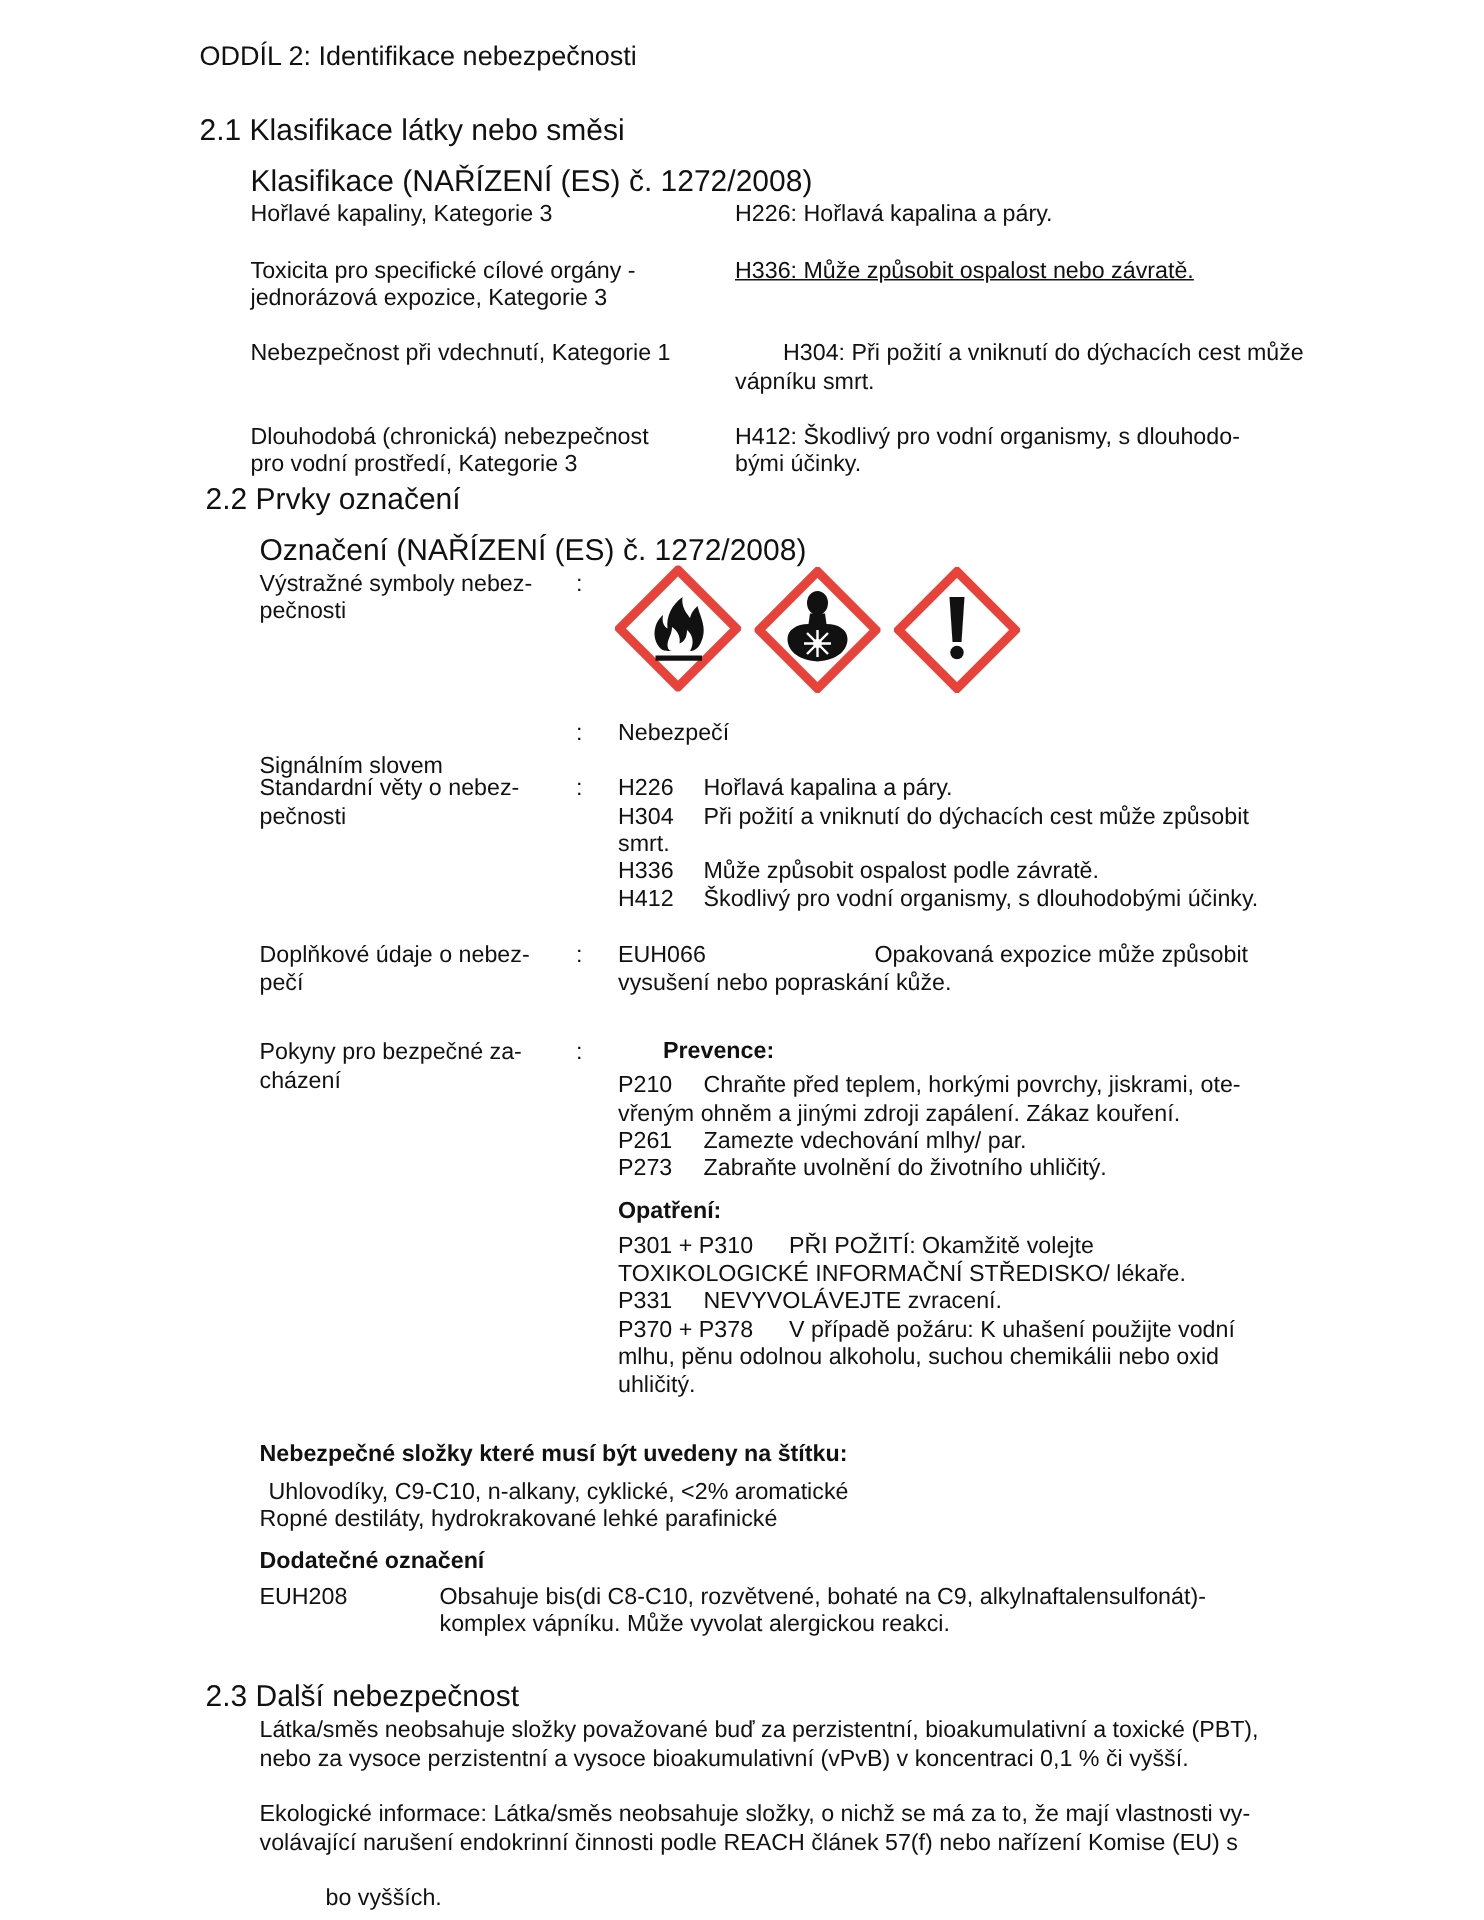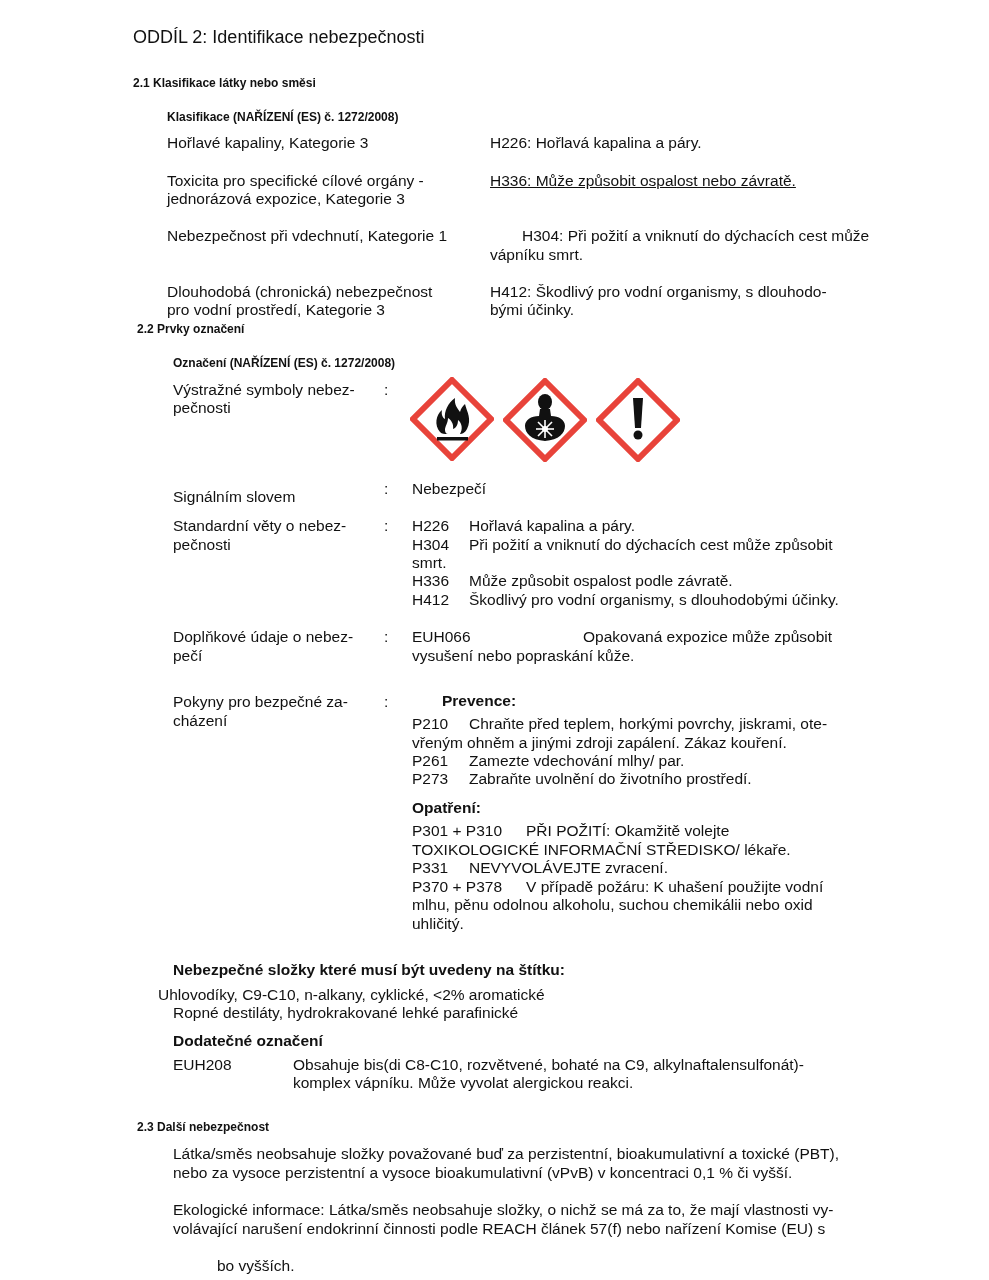--- a/index.html
+++ b/index.html
@@ -1,21 +1,21 @@
 <!DOCTYPE html>
 <html><head>
 <meta charset="utf-8">
 <style>
   html, body { margin: 0; padding: 0; background: #ffffff; }
   body { width: 989px; height: 1280px; position: relative; overflow: hidden;
          font-family: "Liberation Sans", sans-serif; color: #111; font-size: 15.5px; }
   .abs { position: absolute; white-space: nowrap; }
   .b { font-weight: bold; }
   .h1 { font-size: 18px; }
-  .h2 { font-size: 12px; font-weight: bold; }
+  .h2 { font-size: 20px; font-weight: normal; }
   .lh { line-height: 19px; }
   .pict { position: absolute; width: 84px; height: 84px; }
 </style>
 </head>
 <body>
 
 <div class="abs h1" style="left:133px;top:27px;">ODDÍL 2: Identifikace nebezpečnosti</div>
 
 <div class="abs h2" style="left:133px;top:76px;">2.1 Klasifikace látky nebo směsi</div>
 <div class="abs h2" style="left:167px;top:110px;">Klasifikace (NAŘÍZENÍ (ES) č. 1272/2008)</div>
@@ -63,21 +63,21 @@
   </g>
   <circle cx="42" cy="51" r="3" fill="#fff"></circle>
 </svg>
 
 <svg class="pict" style="left:596px;top:378px;" viewBox="0 0 84 84">
   <polygon points="42,3 81,42 42,81 3,42" fill="#fff" stroke="#e8433a" stroke-width="6"></polygon>
   <path d="M37,20 L47,20 L45,50 L39,50 Z" fill="#111"></path>
   <ellipse cx="42" cy="57" rx="4.5" ry="4.5" fill="#111"></ellipse>
 </svg>
 
-<div class="abs lh" style="left:173px;top:487px;text-align:right;">Signálním slovem</div>
+<div class="abs lh" style="left:173px;top:501px;text-align:right;">Signálním slovem</div>
 <div class="abs lh" style="left:384px;top:479px;">:</div>
 <div class="abs lh" style="left:412px;top:479px;">Nebezpečí</div>
 
 <div class="abs lh" style="left:173px;top:516px;">Standardní věty o nebez-</div>
 <div class="abs lh" style="left:173px;top:535px;">pečnosti</div>
 <div class="abs lh" style="left:384px;top:516px;">:</div>
 <div>
   <div class="abs lh" style="left:412px;top:516px;">H226</div>
   <div class="abs lh" style="left:469px;top:516px;">Hořlavá kapalina a páry.</div>
   <div class="abs lh" style="left:412px;top:535px;">H304</div>
@@ -101,38 +101,38 @@
 <div class="abs lh" style="left:384px;top:692px;">:</div>
 <div class="abs lh b" style="left:412px;top:691px;margin-left:30px;">Prevence:</div>
 
 <div>
   <div class="abs lh" style="left:412px;top:714px;">P210</div>
   <div class="abs lh" style="left:469px;top:714px;">Chraňte před teplem, horkými povrchy, jiskrami, ote-</div>
   <div class="abs lh" style="left:412px;top:733px;">vřeným ohněm a jinými zdroji zapálení. Zákaz kouření.</div>
   <div class="abs lh" style="left:412px;top:751px;">P261</div>
   <div class="abs lh" style="left:469px;top:751px;">Zamezte vdechování mlhy/ par.</div>
   <div class="abs lh" style="left:412px;top:769px;">P273</div>
-  <div class="abs lh" style="left:469px;top:769px;">Zabraňte uvolnění do životního prostředí.</div>
+  <div class="abs lh" style="left:469px;top:769px;">Zabraňte uvolnění do životního uhličitý.</div>
 </div>
 
 <div class="abs lh b" style="left:412px;top:798px;">Opatření:</div>
 <div>
   <div class="abs lh" style="left:412px;top:821px;">P301 + P310</div>
   <div class="abs lh" style="left:526px;top:821px;">PŘI POŽITÍ: Okamžitě volejte</div>
   <div class="abs lh" style="left:412px;top:840px;">TOXIKOLOGICKÉ INFORMAČNÍ STŘEDISKO/ lékaře.</div>
   <div class="abs lh" style="left:412px;top:858px;">P331</div>
   <div class="abs lh" style="left:469px;top:858px;">NEVYVOLÁVEJTE zvracení.</div>
   <div class="abs lh" style="left:412px;top:877px;">P370 + P378</div>
   <div class="abs lh" style="left:526px;top:877px;">V případě požáru: K uhašení použijte vodní</div>
   <div class="abs lh" style="left:412px;top:895px;">mlhu, pěnu odolnou alkoholu, suchou chemikálii nebo oxid</div>
   <div class="abs lh" style="left:412px;top:914px;">uhličitý.</div>
 </div>
 
 <div class="abs lh b" style="left:173px;top:960px;">Nebezpečné složky které musí být uvedeny na štítku:</div>
-<div class="abs lh" style="left:158px;top:985px;">Uhlovodíky, C9-C10, n-alkany, cyklické, &lt;2% aromatické</div>
+<div class="abs lh" style="left:179px;top:985px;">Uhlovodíky, C9-C10, n-alkany, cyklické, &lt;2% aromatické</div>
 <div class="abs lh" style="left:173px;top:1003px;">Ropné destiláty, hydrokrakované lehké parafinické</div>
 
 <div class="abs lh b" style="left:173px;top:1031px;">Dodatečné označení</div>
 <div class="abs lh" style="left:173px;top:1055px;">EUH208</div>
 <div class="abs lh" style="left:293px;top:1055px;">Obsahuje bis(di C8-C10, rozvětvené, bohaté na C9, alkylnaftalensulfonát)-</div>
 <div class="abs lh" style="left:293px;top:1073px;">komplex vápníku. Může vyvolat alergickou reakci.</div>
 
 <div class="abs h2" style="left:137px;top:1120px;">2.3 Další nebezpečnost</div>
 <div class="abs lh" style="left:173px;top:1144px;">Látka/směs neobsahuje složky považované buď za perzistentní, bioakumulativní a toxické (PBT),</div>
 <div class="abs lh" style="left:173px;top:1163px;">nebo za vysoce perzistentní a vysoce bioakumulativní (vPvB) v koncentraci 0,1 % či vyšší.</div>

